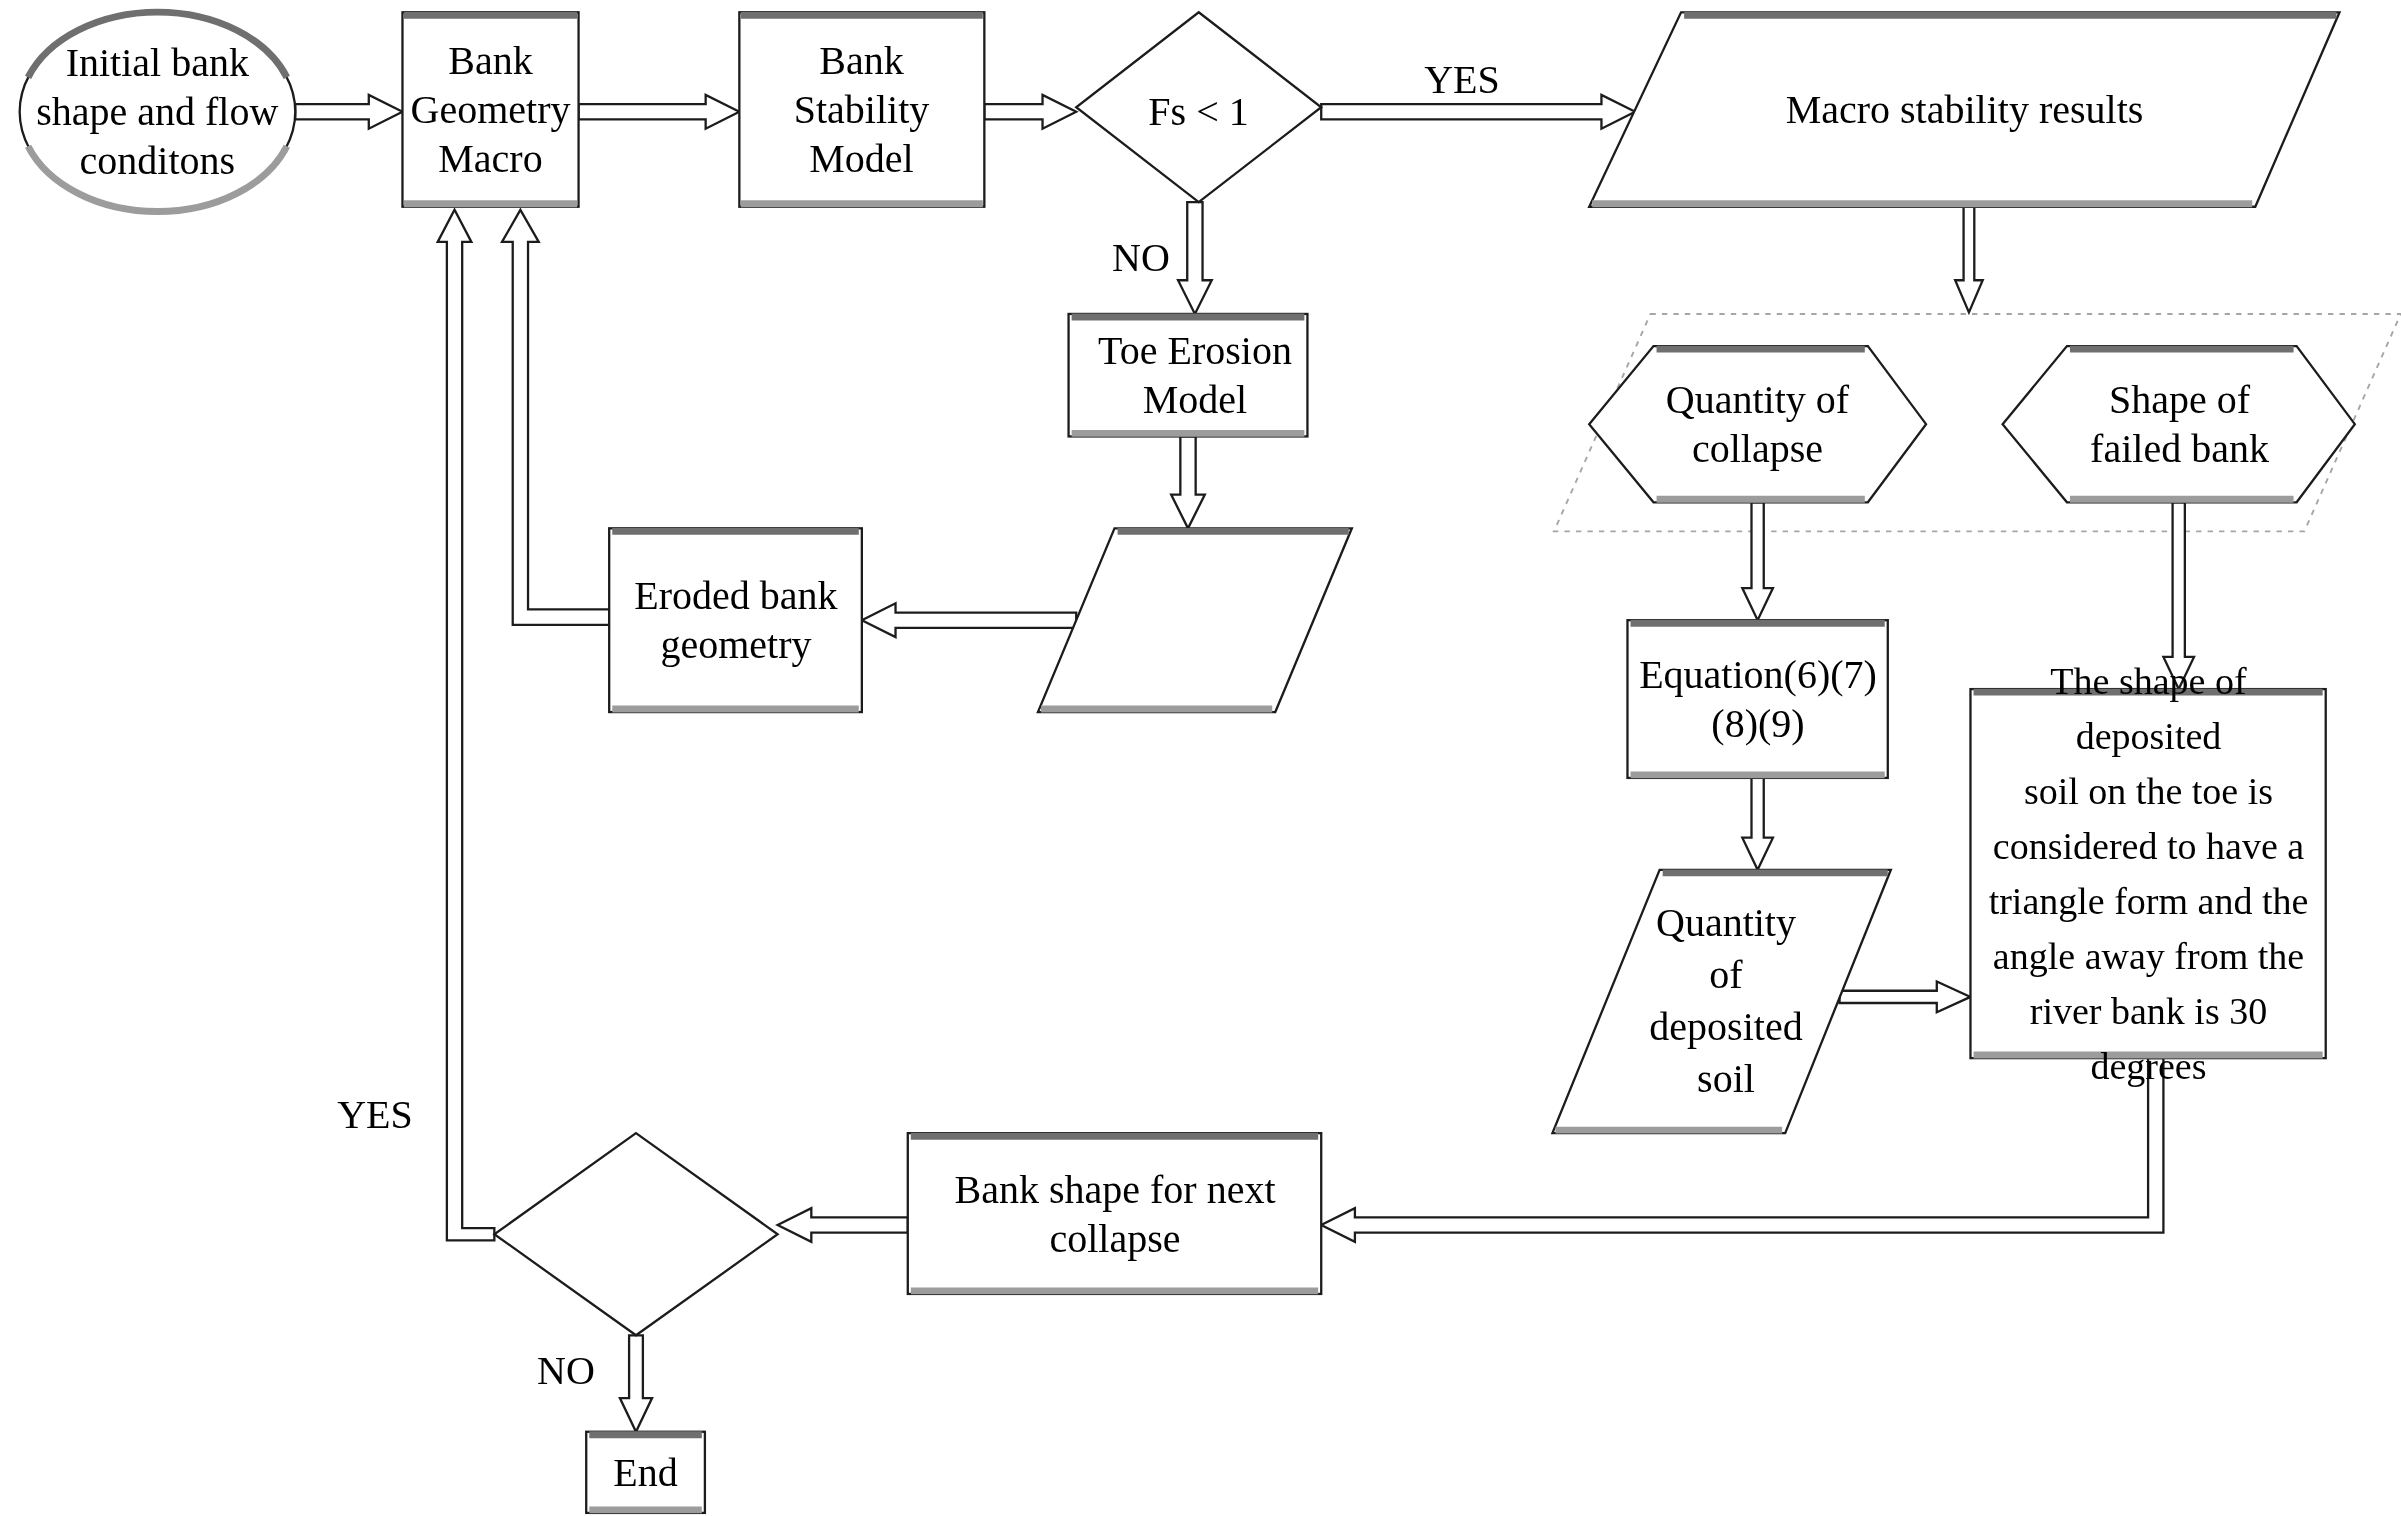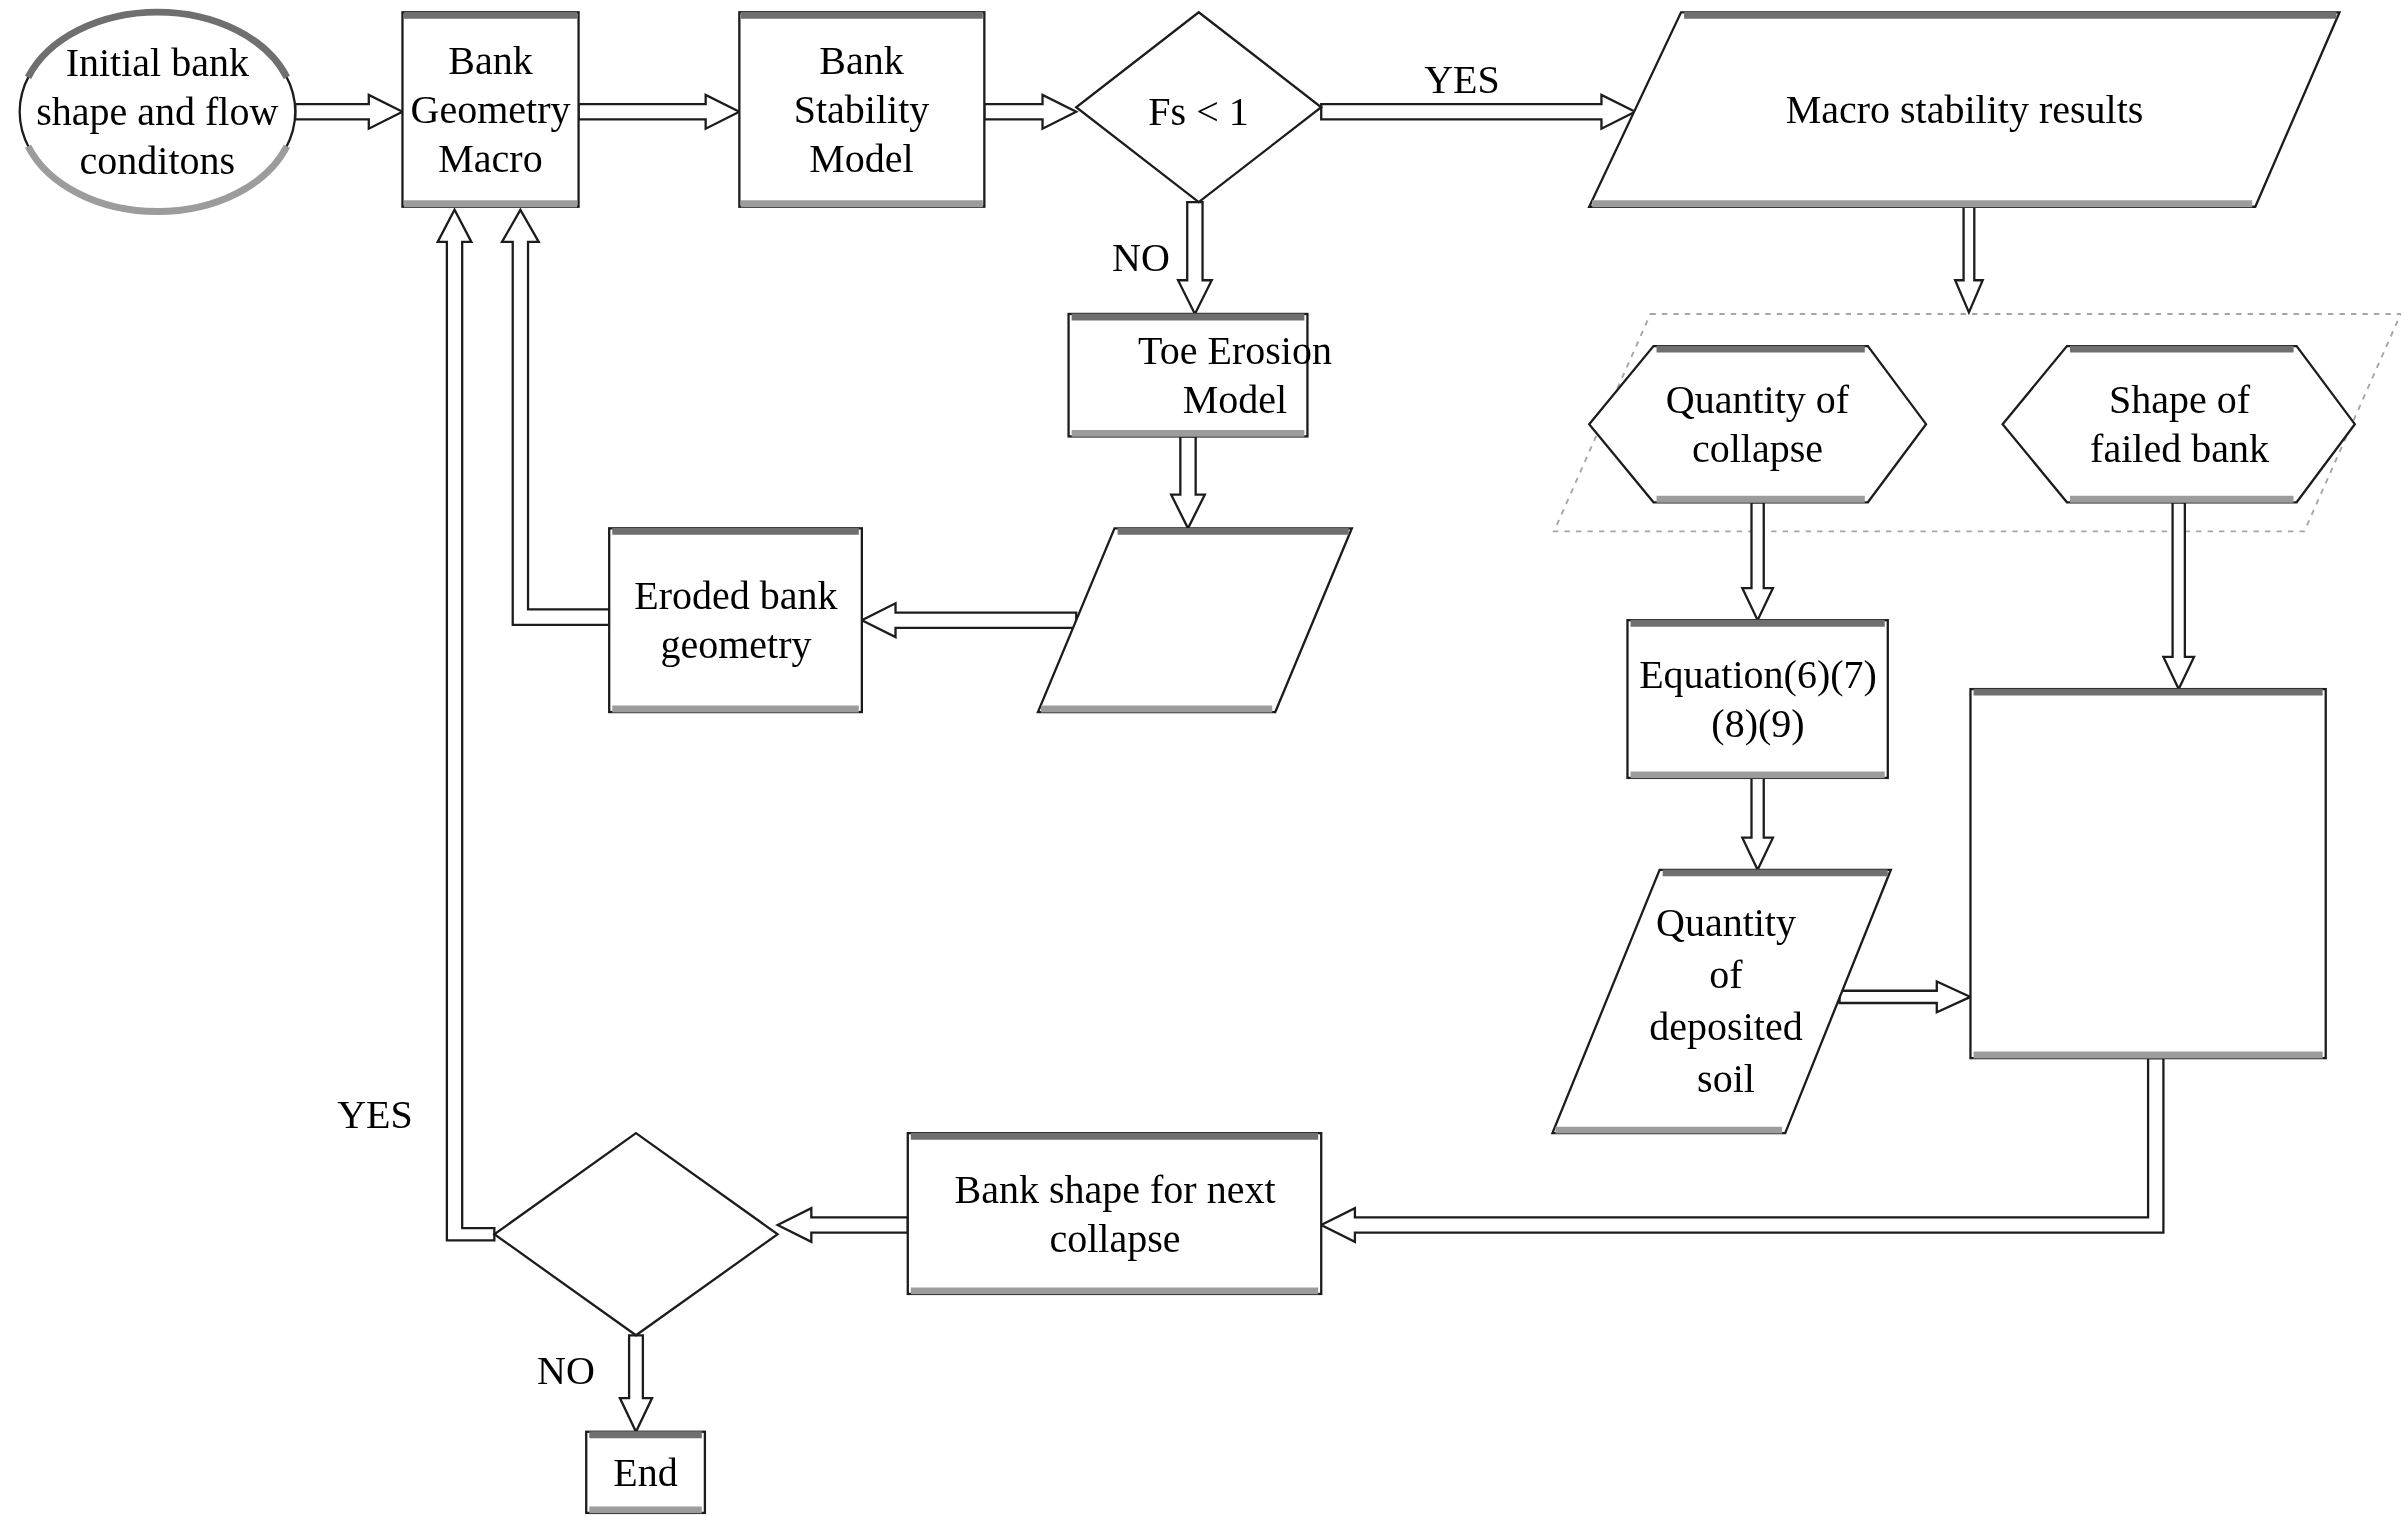--- a/index.html
+++ b/index.html
@@ -103,30 +103,36 @@
 Macro</div>
 <div class="lbl" style="left:727px;top:36px;width:245px;height:147px;">Bank
 Stability
 Model</div>
 <div class="lbl" style="left:1087px;top:87px;width:199px;height:49px;">Fs &lt; 1</div>
 <div class="lbl" style="left:1761px;top:85px;width:383px;height:49px;">Macro stability results</div>
 <div class="lbl" style="left:1623px;top:375px;width:245px;height:98px;">Quantity of
 collapse</div>
 <div class="lbl" style="left:2045px;top:375px;width:245px;height:98px;">Shape of
 failed bank</div>
-<div class="lbl" style="left:1108px;top:326px;width:230px;height:98px;">Toe Erosion
+<div class="lbl" style="left:1068px;top:326px;width:230px;height:98px;">Toe Erosion
 Model</div>
 <div class="lbl" style="left:609px;top:571px;width:230px;height:98px;">Eroded bank
 geometry</div>
 <div class="lbl" style="left:1616px;top:650px;width:260px;height:98px;">Equation(6)(7)
 (8)(9)</div>
 <div class="lbl dep" style="left:1599px;top:897px;width:230px;height:208px;">Quantity
 of
 deposited
 soil</div>
+<div class="lbl bignote small" style="left:1971px;top:708px;width:331px;height:331px;">The shape of deposited
+soil on the toe is
+considered to have a
+triangle form and the
+angle away from the
+river bank is 30 degrees</div>
 <div class="lbl" style="left:919px;top:1165px;width:368px;height:98px;">Bank shape for next
 collapse</div>
 <div class="lbl" style="left:576px;top:1448px;width:115px;height:49px;">End</div>
 
 <div class="lbl edge-label" style="left:1404px;top:55px;width:92px;height:49px;">YES</div>
 <div class="lbl edge-label" style="left:1083px;top:233px;width:92px;height:49px;">NO</div>
 <div class="lbl edge-label" style="left:317px;top:1090px;width:92px;height:49px;">YES</div>
 <div class="lbl edge-label" style="left:508px;top:1346px;width:92px;height:49px;">NO</div>
 </div>
 

